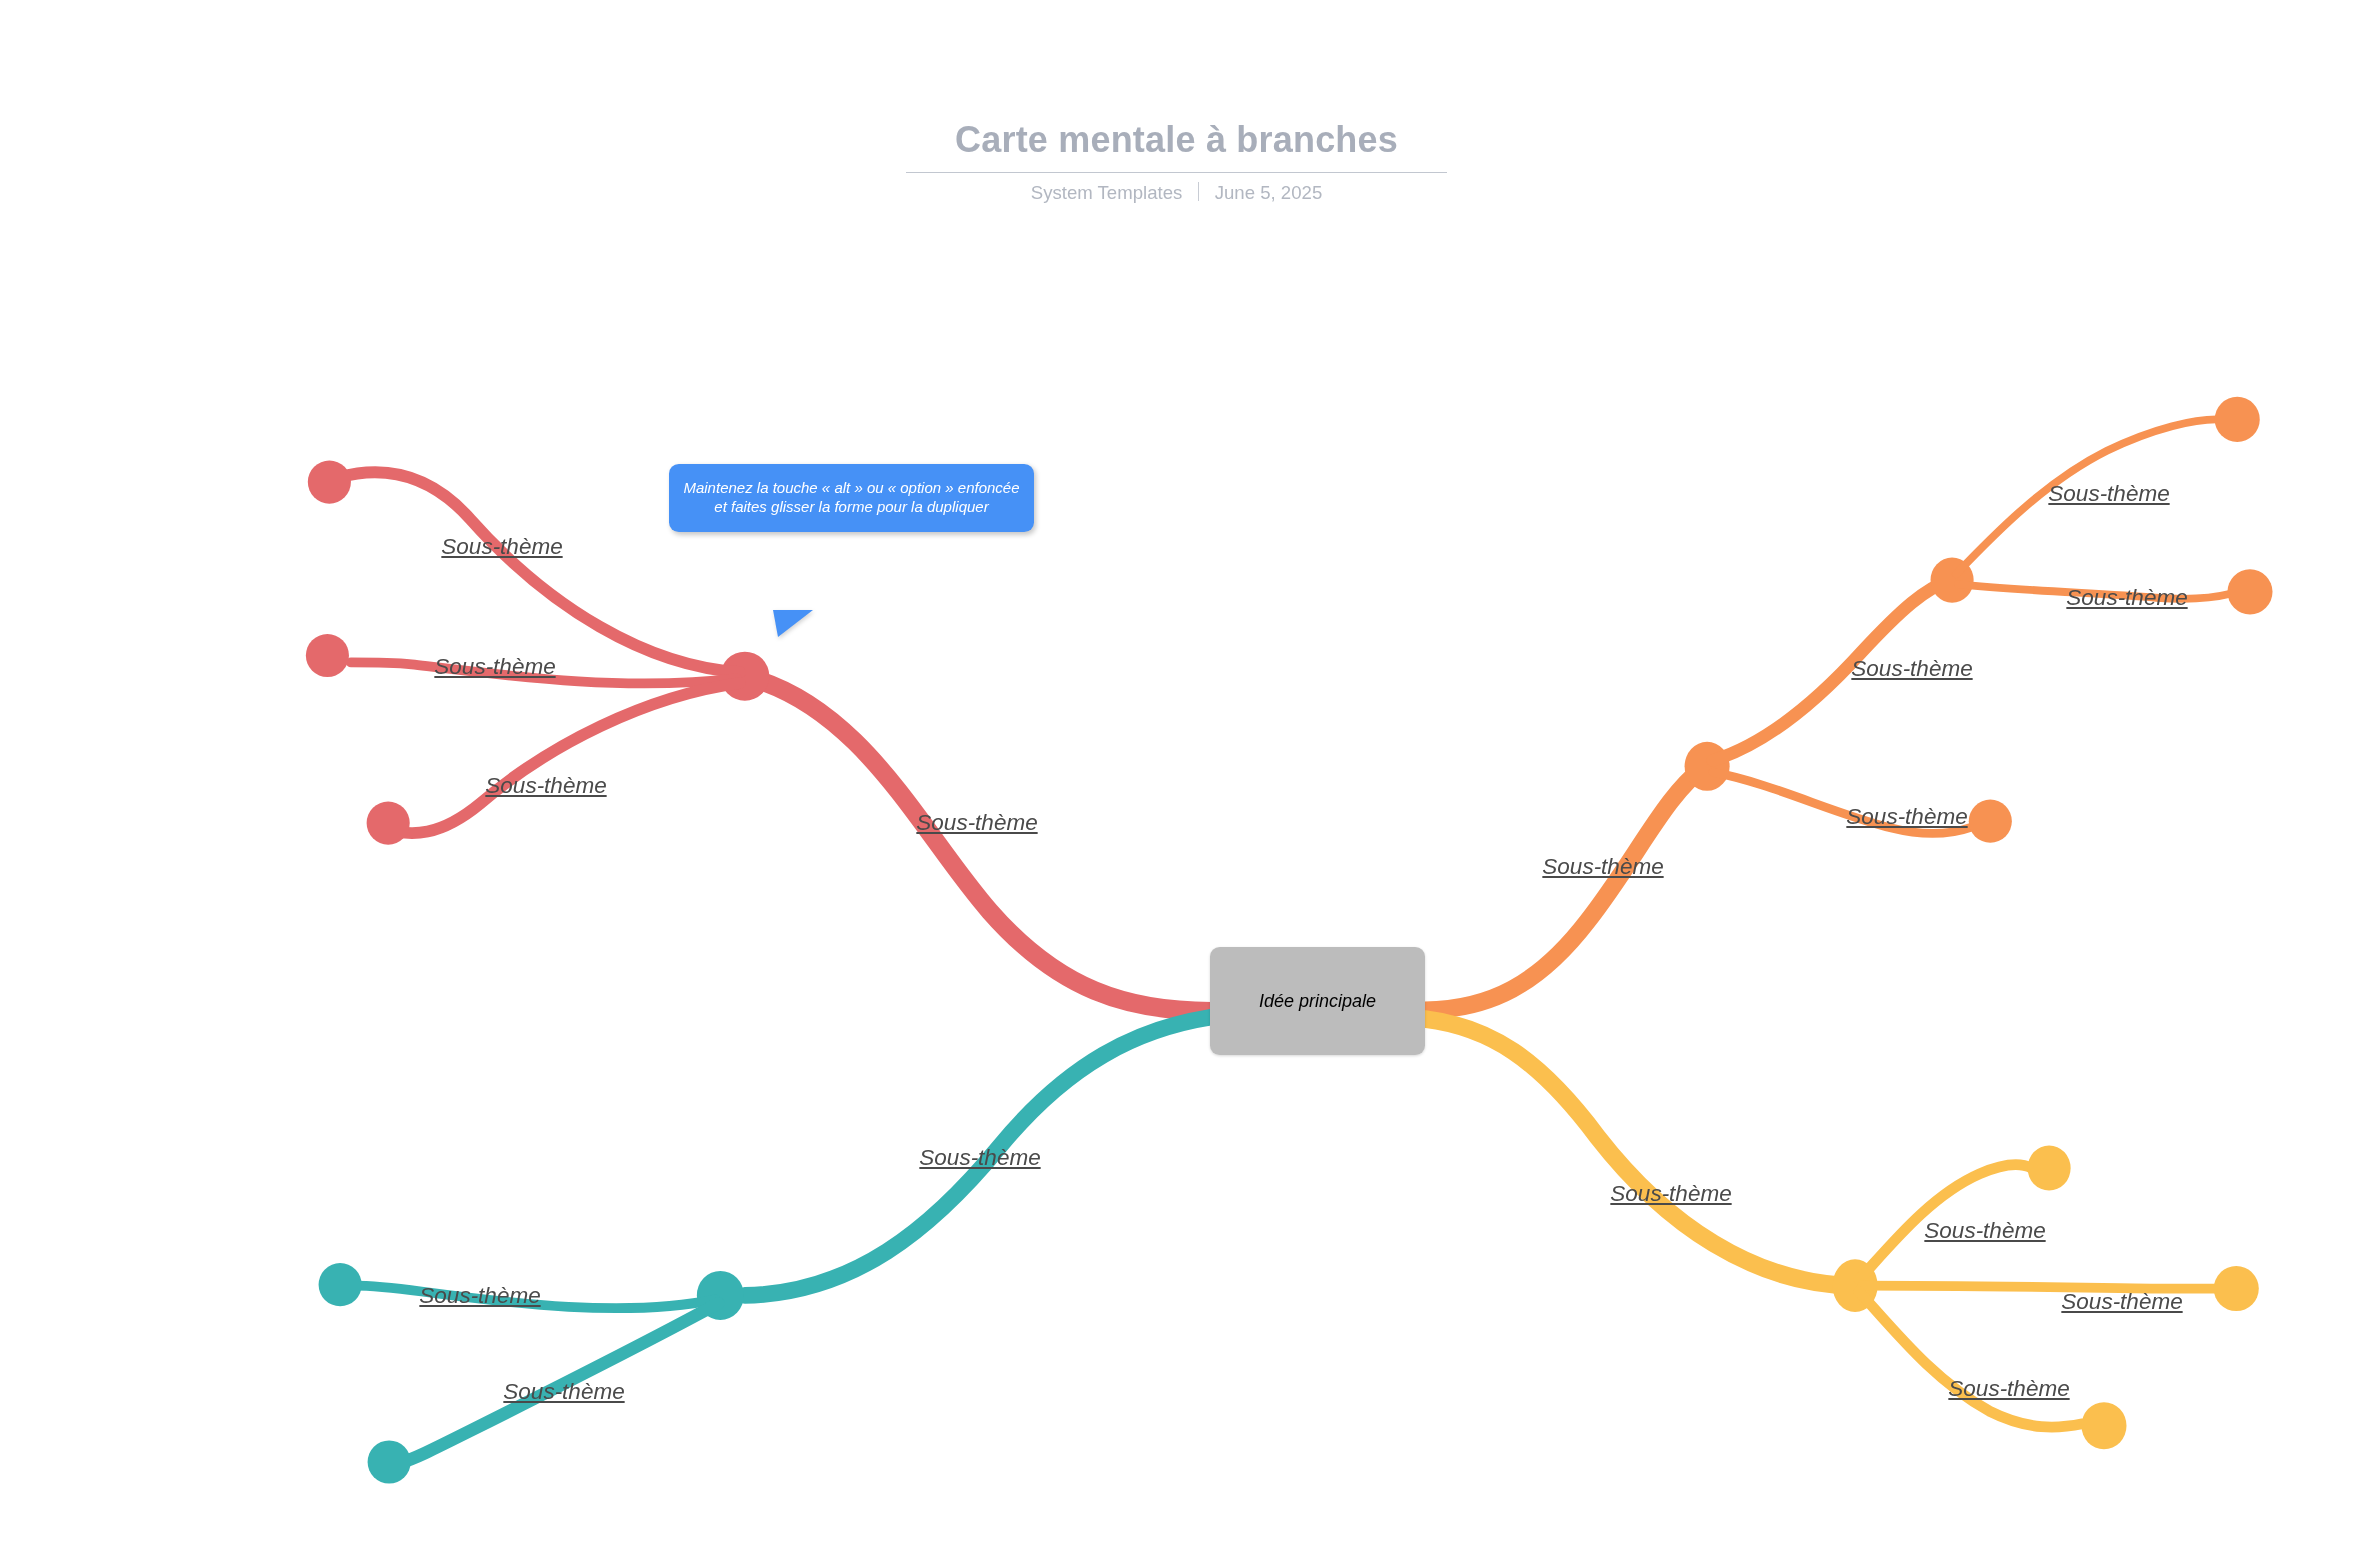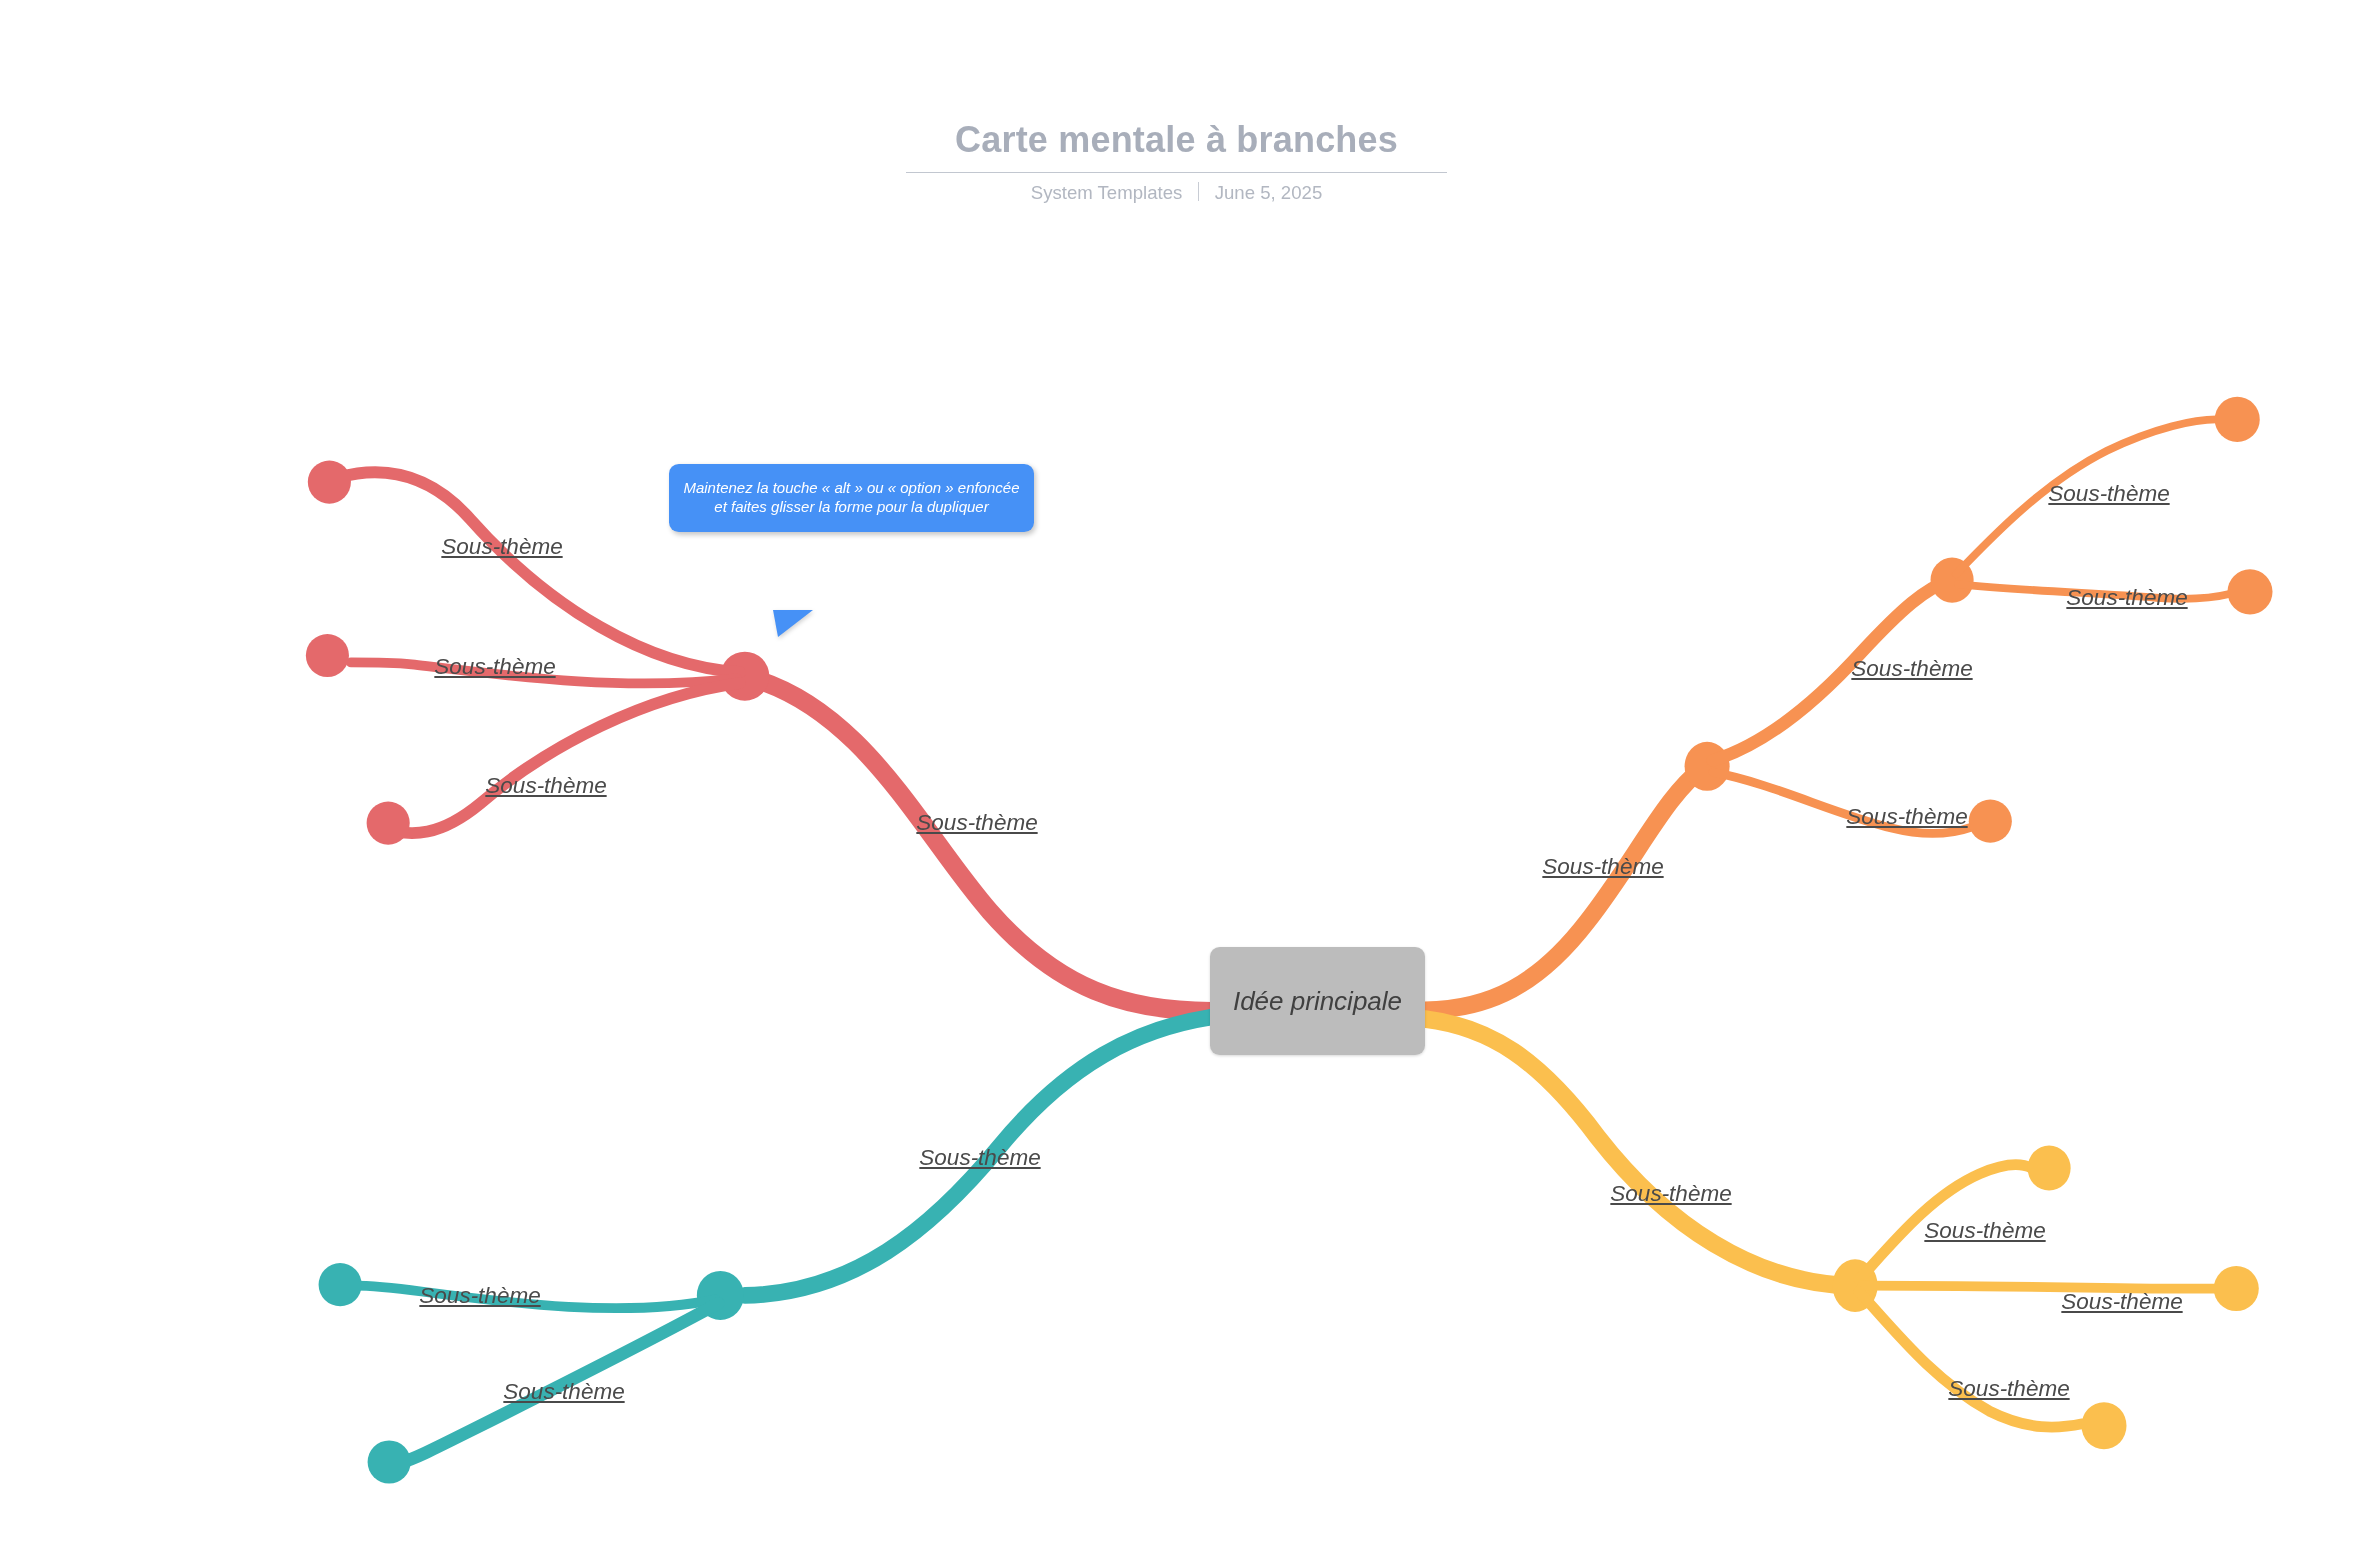--- a/index.html
+++ b/index.html
@@ -73,23 +73,23 @@
     width: 215px;
     height: 108px;
     background: #bcbcbc;
     border-radius: 9.8px;
     display: flex;
     align-items: center;
     justify-content: center;
     box-shadow: 0 1px 2.9px rgba(0,0,0,0.16);
   }
   #central-node-label {
-    font-size: 26px;
+    font-size: 18px;
     font-style: italic;
-    color: #404040;
+    color: #000000;
     white-space: nowrap;
   }
 
   
   .branch-label {
     position: absolute;
     font-size: 22.5px;
     font-style: italic;
     color: #4a4a4a;
     white-space: nowrap;

